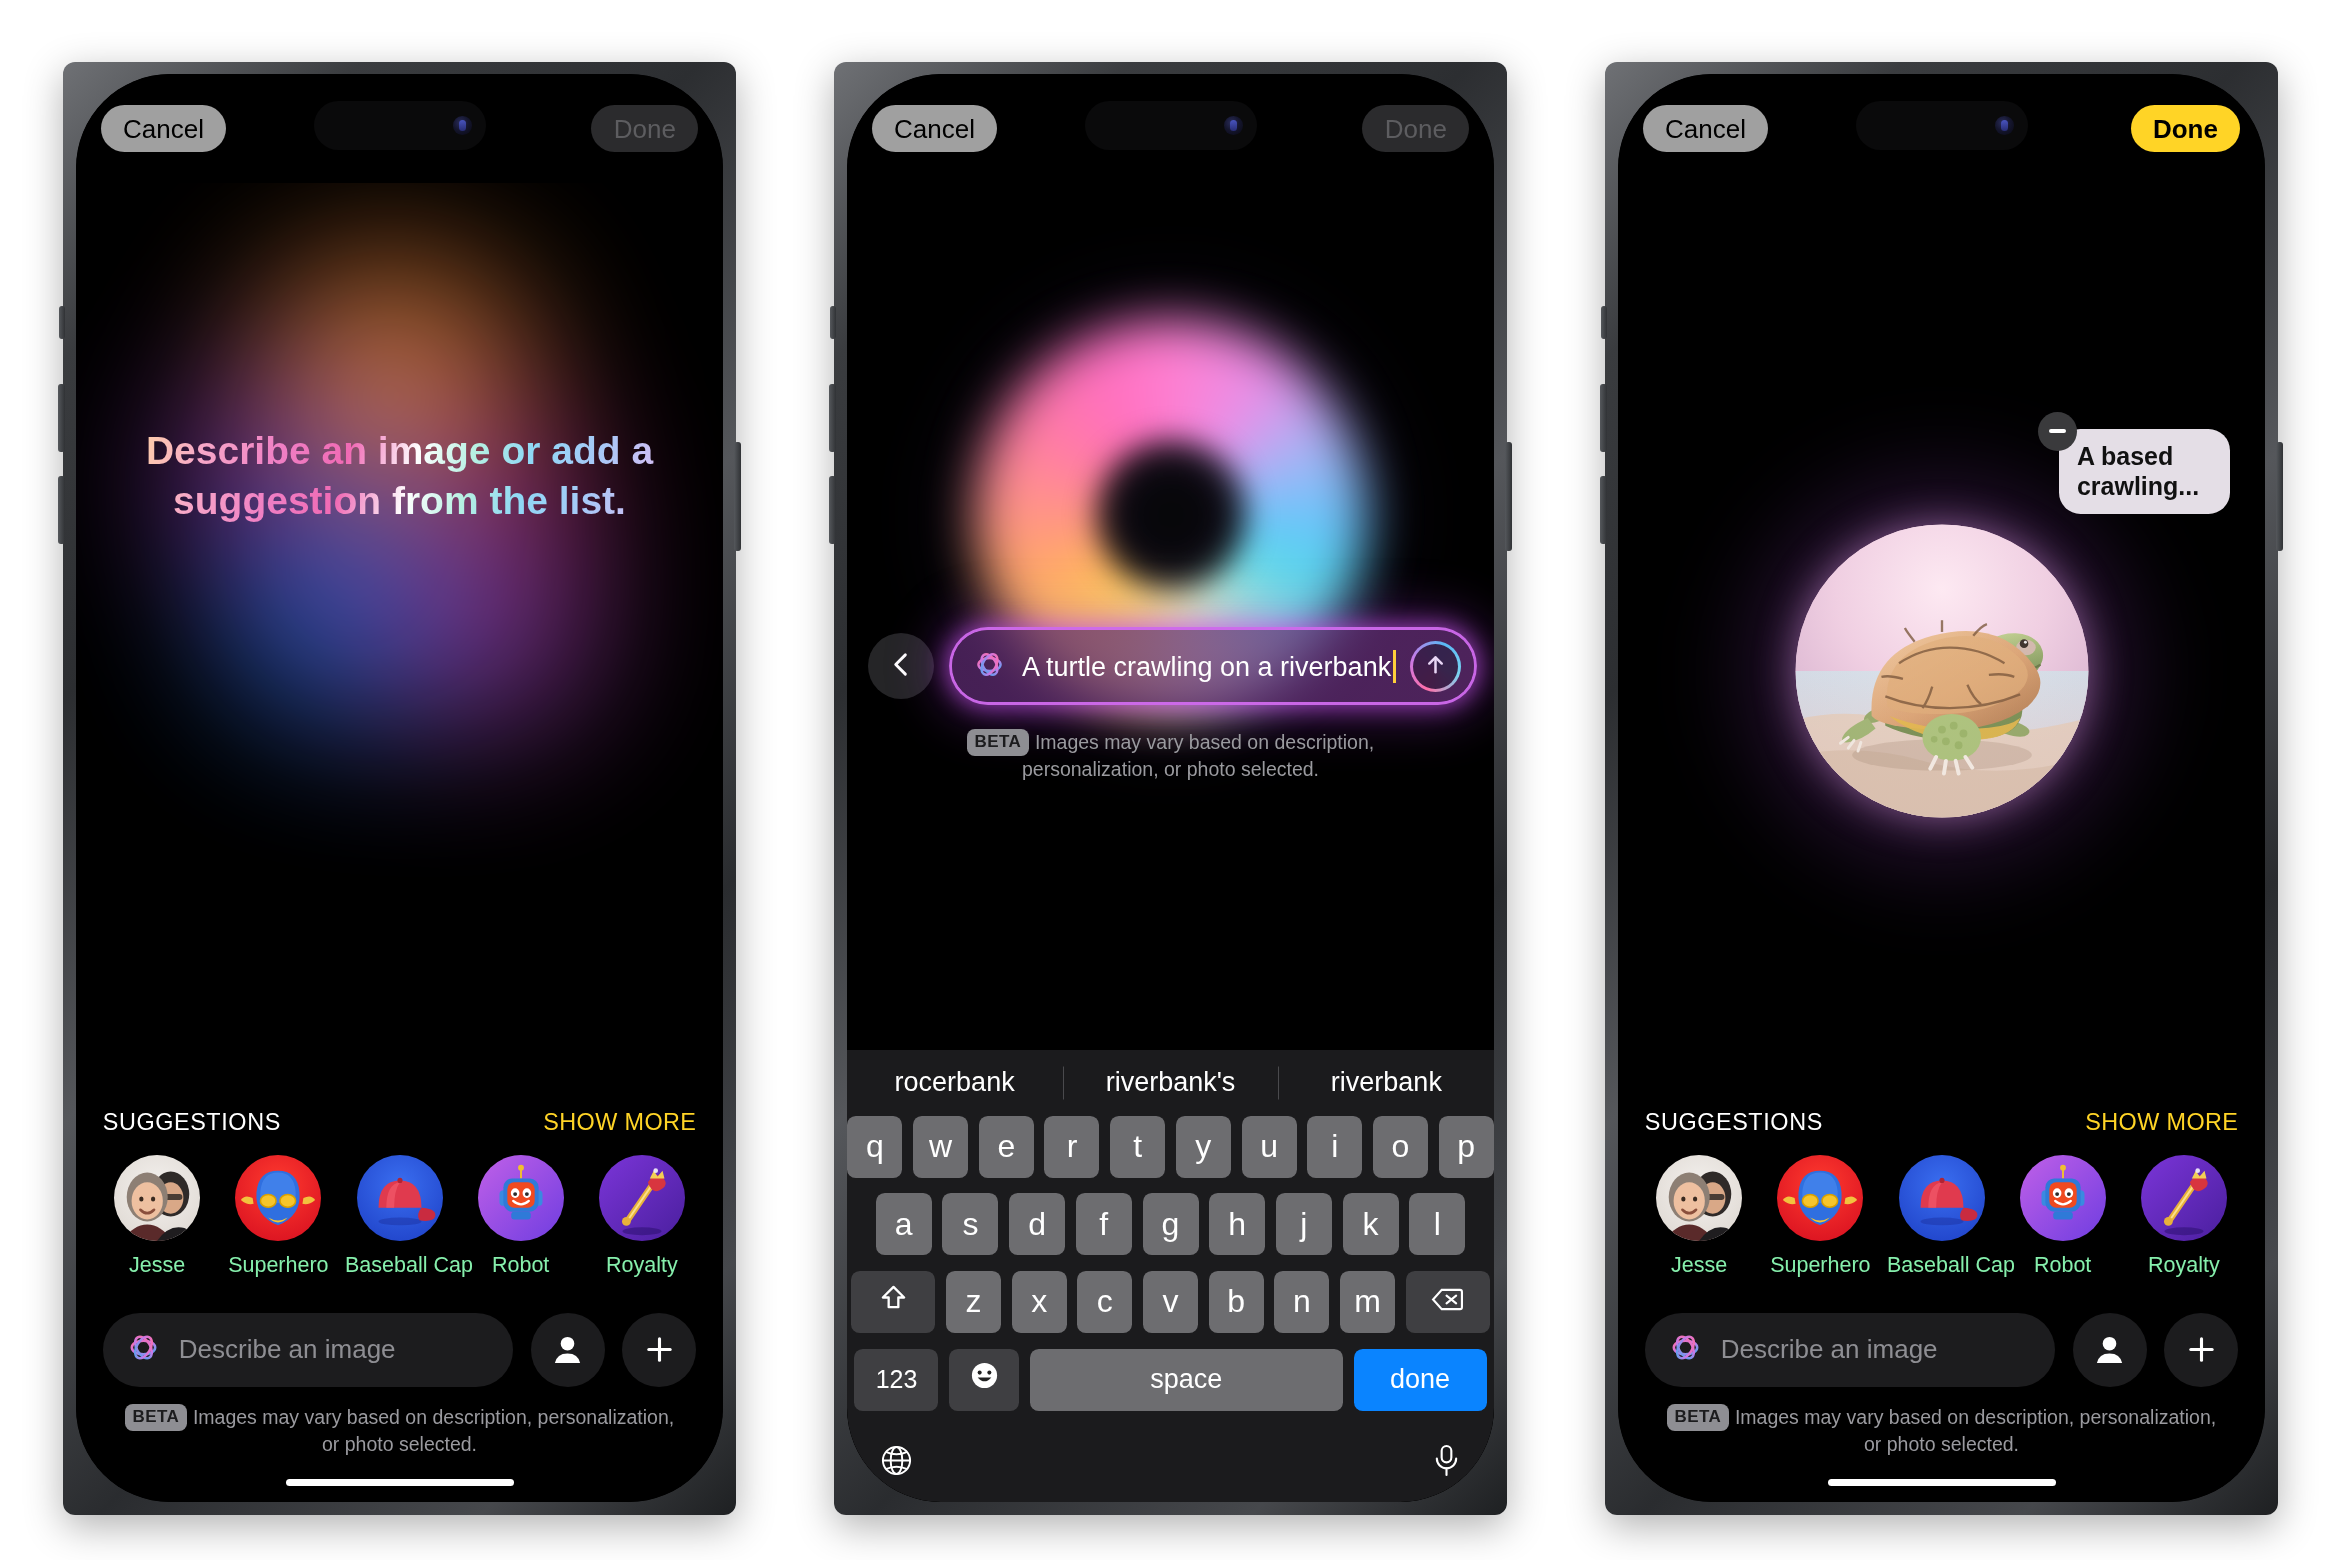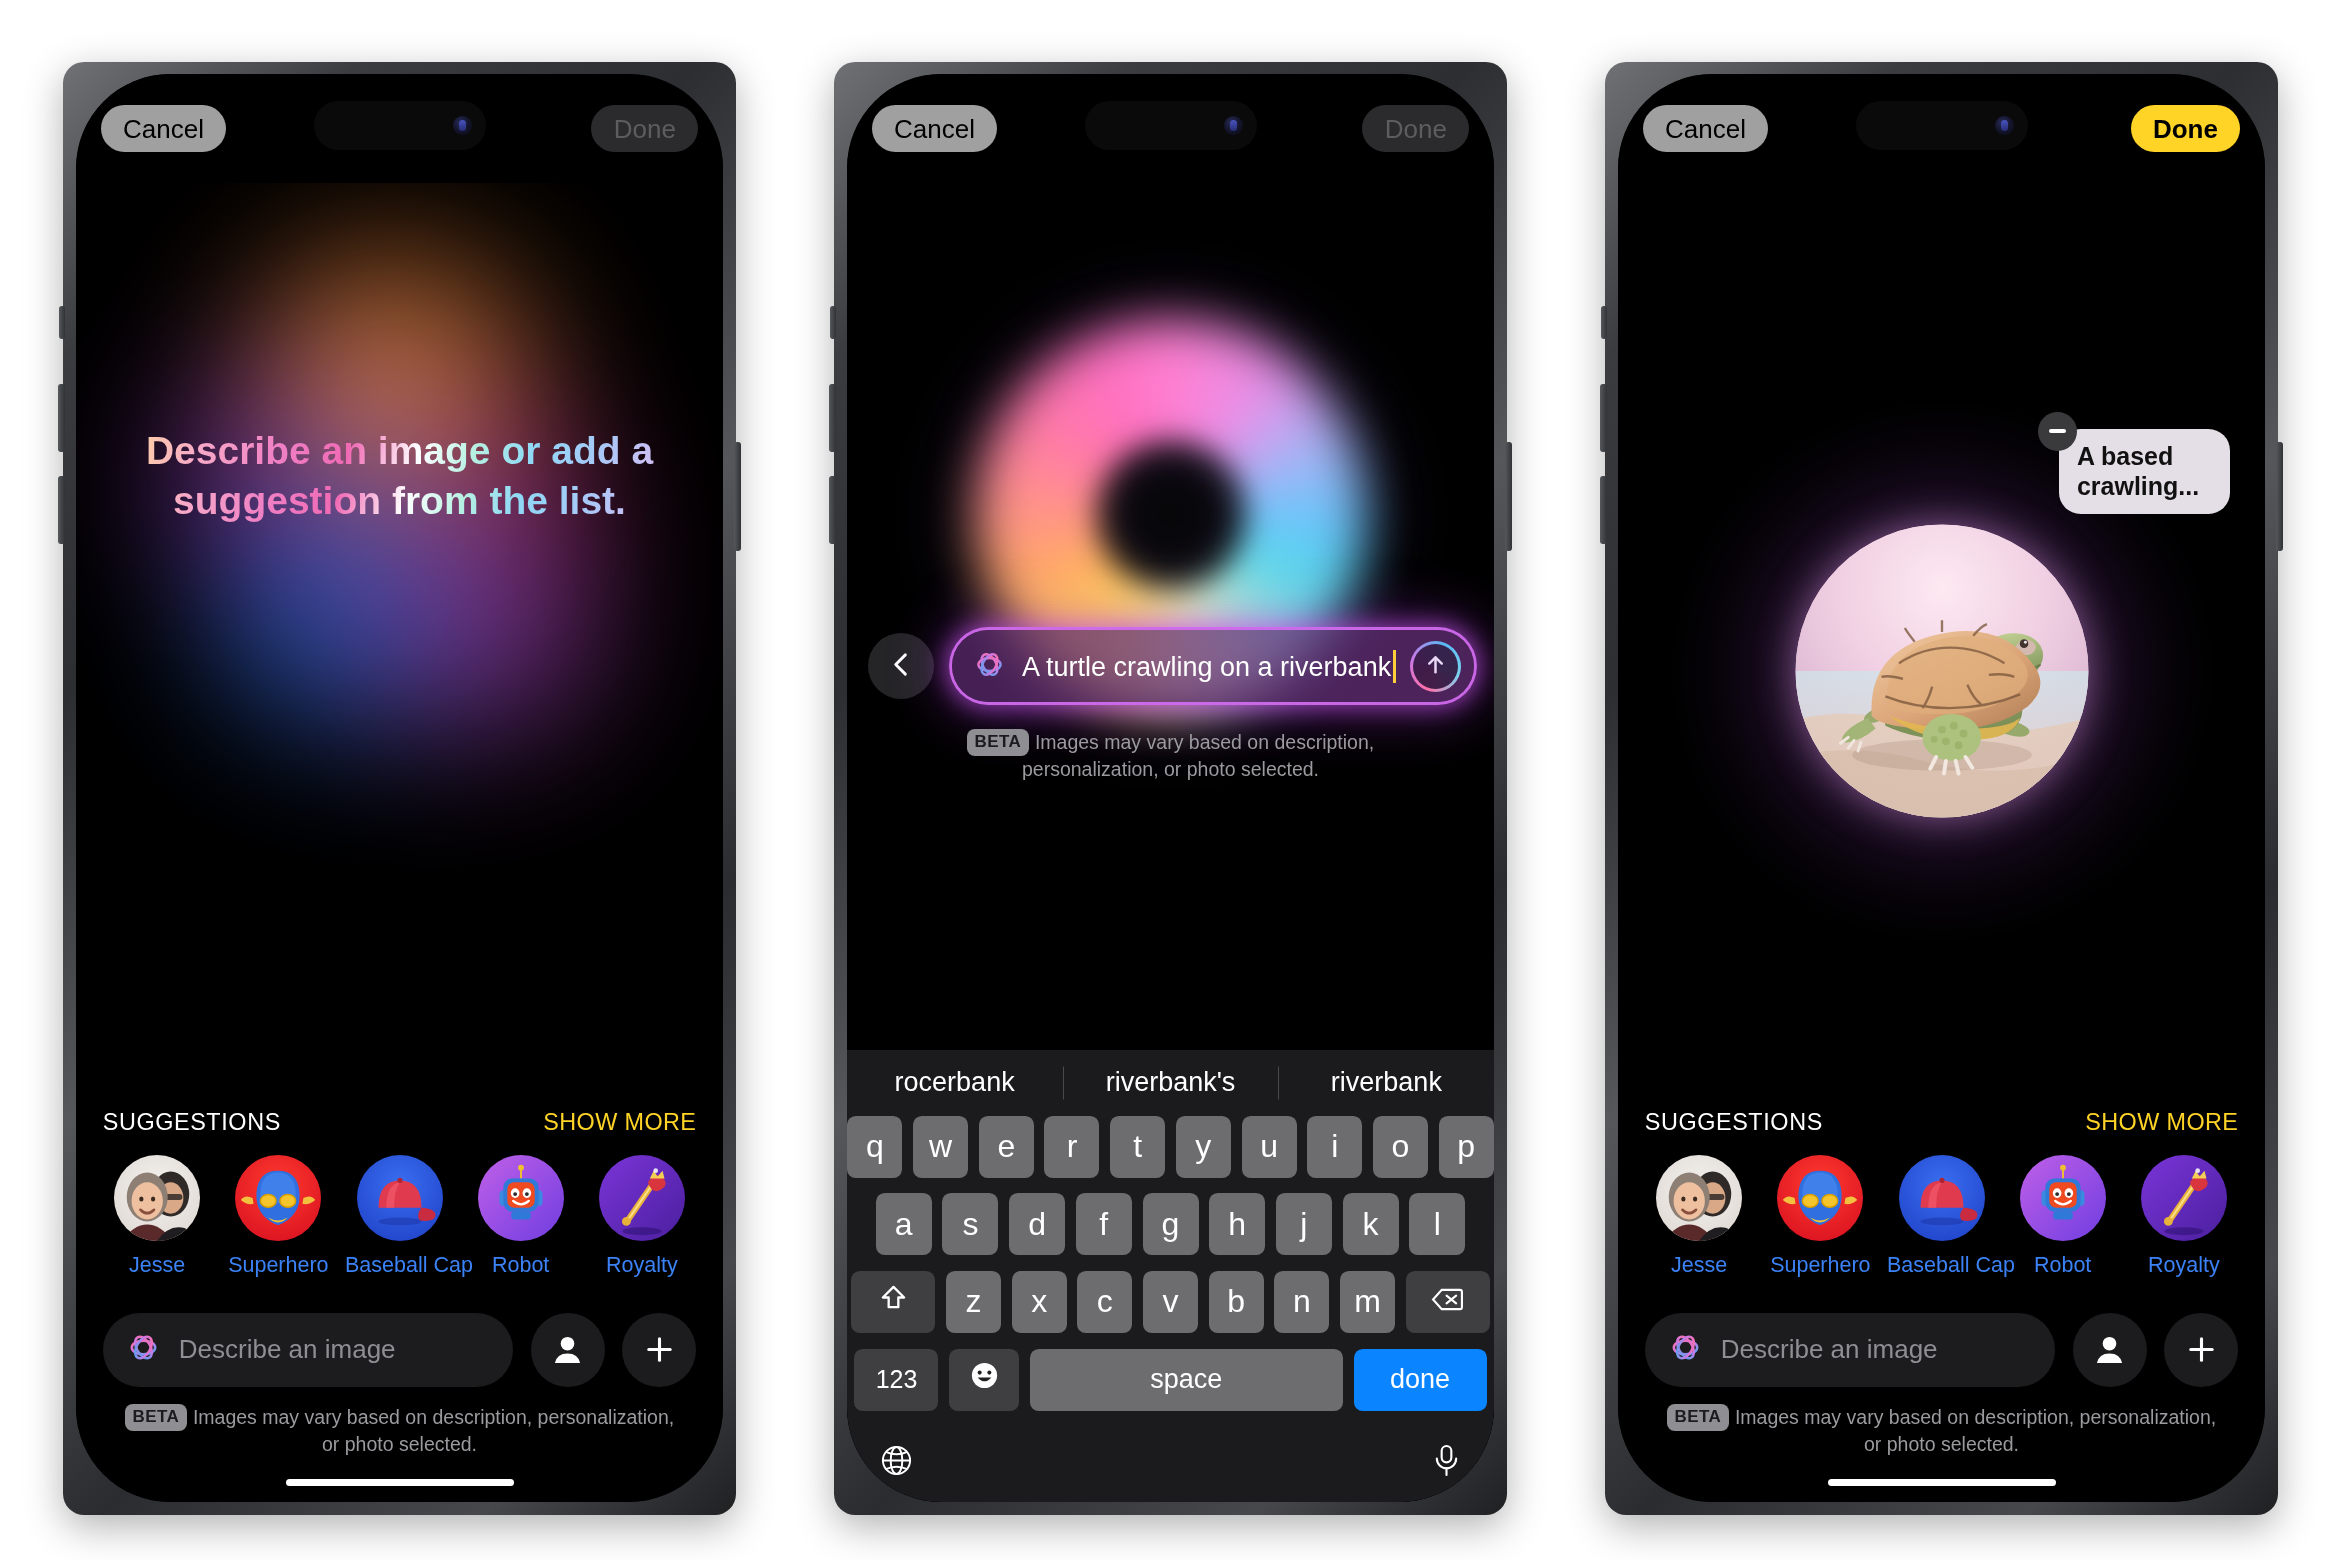--- a/index.html
+++ b/index.html
@@ -17,21 +17,21 @@
     align-items: center;
     gap: 98px;
     background: #fff;
   }
 
   
   .phone {
     position: relative;
     width: 673px;
     height: 1453px;
-    border-radius: 21px;
+    border-radius: 12px;
     background: linear-gradient(135deg,#6f7175 0%, #3a3c3f 14%, #2c2e31 30%, #55575b 50%, #2a2c2f 70%, #46484c 88%, #1e2022 100%);
     padding: 8px;
     box-shadow: 0 11.7px 39px rgba(0,0,0,.30);
     flex: 0 0 auto;
     margin-top: 16px;
   }
   .phone.p2 { width: 673px; }
   .bezel {
     position: absolute;
     inset: 12.7px;
@@ -249,21 +249,21 @@
   }
   .sug-title { color: #fff; font-size: 23.4px; letter-spacing: 0.6px; }
   .sug-more { color: #FFD426; font-size: 23.4px; letter-spacing: 0.4px; cursor: pointer; }
   .sug-row { display: flex; justify-content: space-between; }
   .sug-item { width: 109px; text-align: center; cursor: pointer; }
   .sug-ava {
     width: 86px; height: 86px; border-radius: 50%;
     margin: 0 auto 11.7px; overflow: hidden; position: relative;
   }
   .sug-ava svg { display:block; width:100%; height:100%; }
-  .sug-label { color: #3b82f6; font-size: 21.5px; white-space: nowrap; }
+  .sug-label { color: #86efac; font-size: 21.5px; white-space: nowrap; }
 
   
   .inputbar {
     position: absolute;
     left: 0; right: 0; bottom: 115px;
     padding: 0 27px;
     display: flex; align-items: flex-start; gap: 17.6px;
   }
   .tfield {
     flex: 1;

